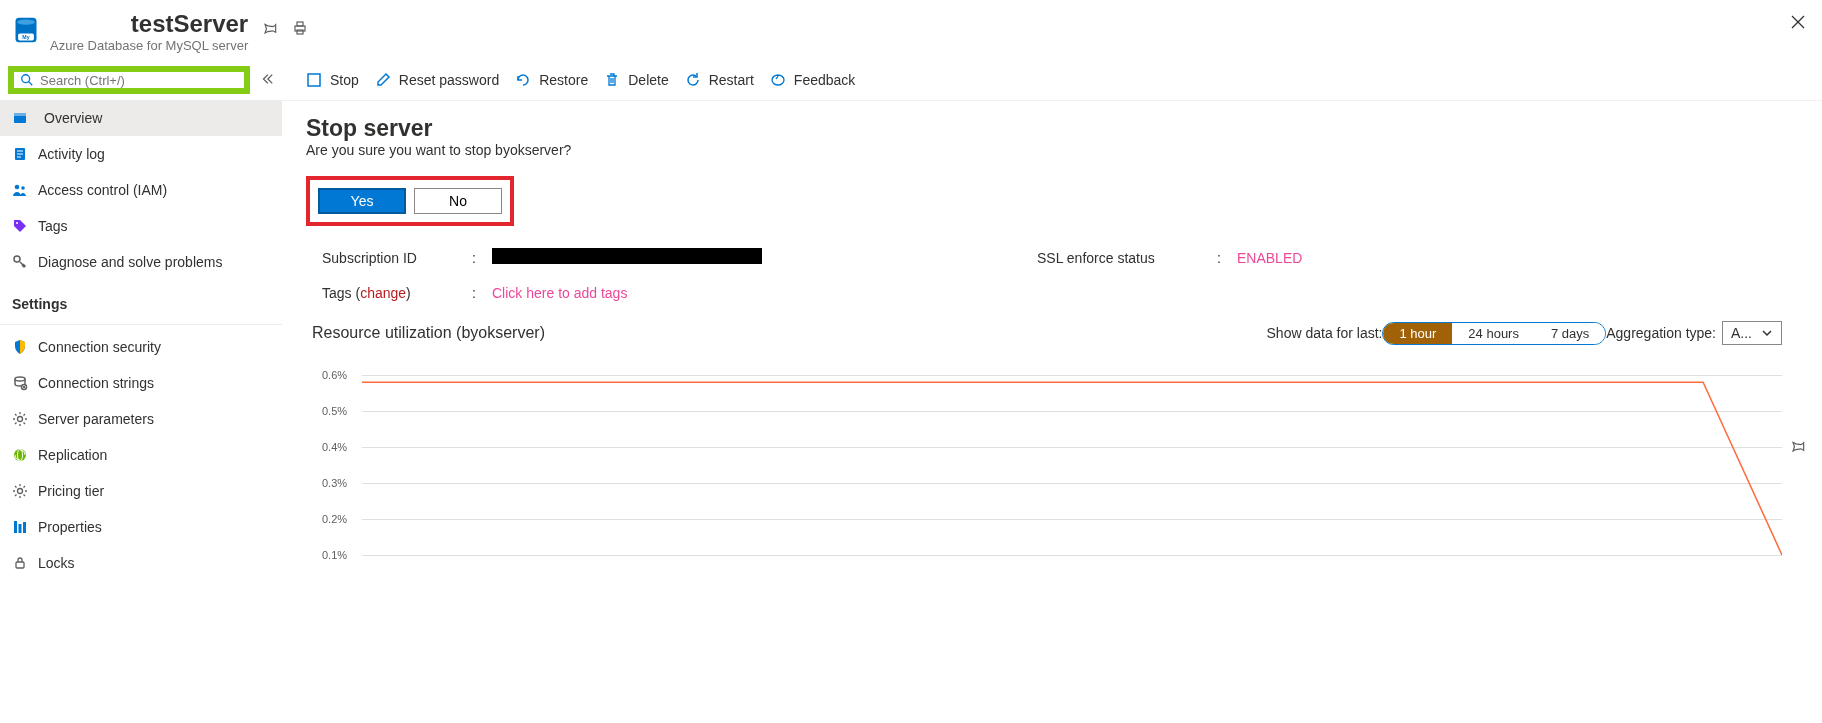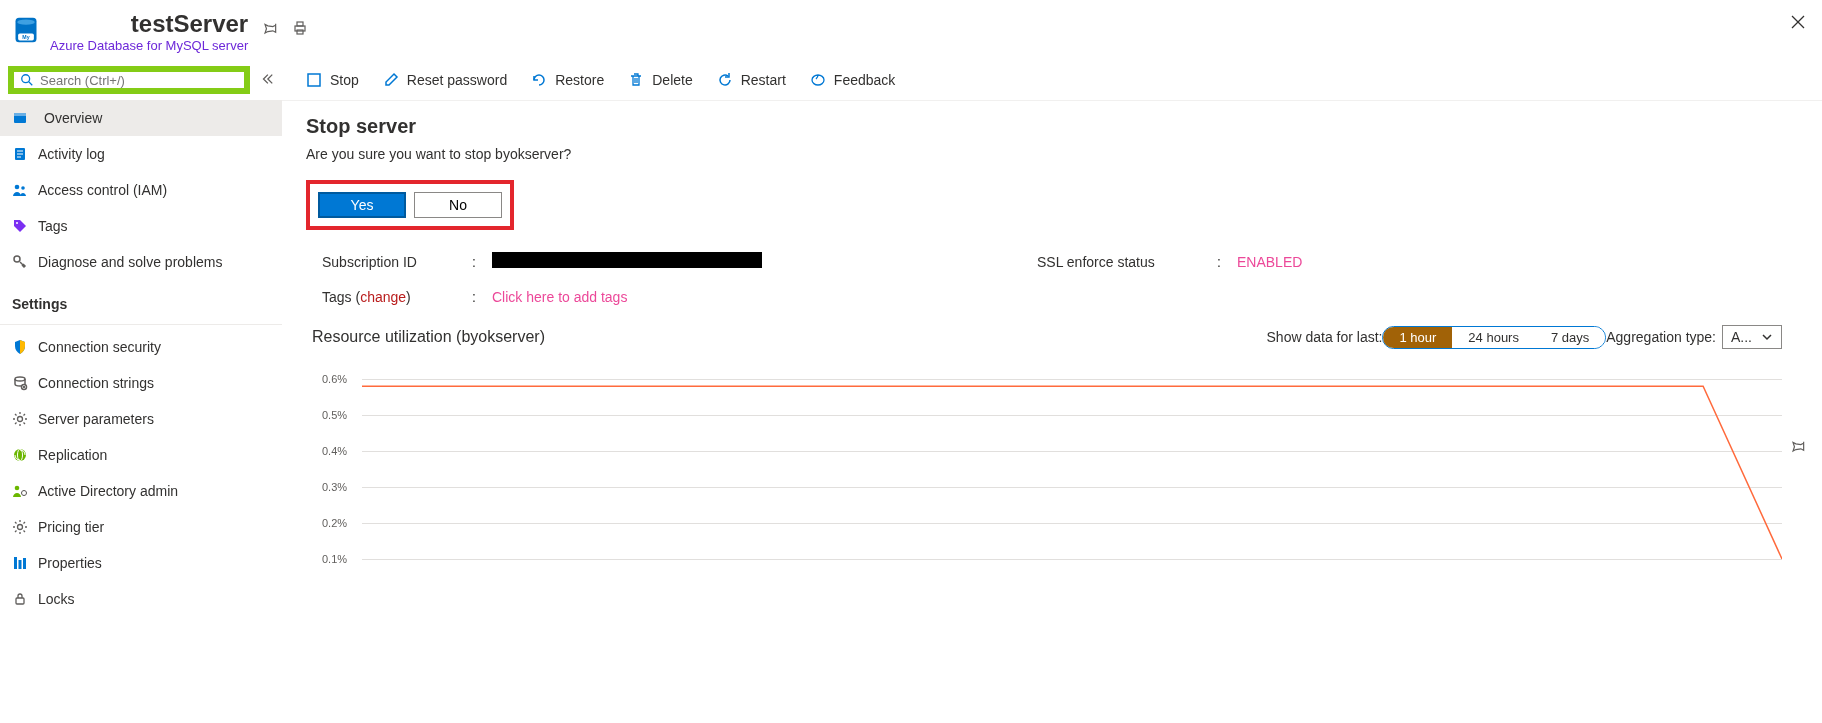--- a/index.html
+++ b/index.html
@@ -28,21 +28,21 @@
     margin-top: 6px;
   }
   .header .title-group .title {
     font-size: 24px;
     font-weight: 600;
     color: #323130;
     display: inline-block;
   }
   .header .title-group .subtitle {
     font-size: 13px;
-    color: #6d28d9;
+    color: #737373;
   }
   .header .title-icons { margin-left: 14px; margin-top: 10px; display: flex; gap: 14px; }
   .header .title-icons svg { width: 16px; height: 16px; }
   .header .close { position: absolute; right: 16px; top: 14px; cursor: pointer; }
   .header .close svg { width: 16px; height: 16px; }
 
   .body-wrap { display: flex; height: calc(100% - 60px); }
 
   .sidebar {
     width: 282px;
@@ -93,34 +93,34 @@
     color: #323130;
   }
   .nav-divider { border-top: 1px solid #edebe9; margin: 4px 0; }
 
   .content { flex: 1; position: relative; overflow: hidden; }
 
   .toolbar {
     display: flex;
     align-items: center;
     padding: 12px 24px;
-    gap: 24px;
+    gap: 16px;
     border-bottom: 1px solid #f1f0ef;
   }
   .toolbar .tb-item {
     display: flex;
     align-items: center;
     gap: 8px;
     cursor: pointer;
     color: #323130;
   }
   .toolbar .tb-item svg { width: 16px; height: 16px; }
 
   .stop-panel { padding: 14px 24px 12px 24px; }
-  .stop-panel h2 { font-size: 20px; font-weight: 600; margin-bottom: 8px; }
+  .stop-panel h2 { font-size: 23px; font-weight: 600; }
   .stop-panel p { font-size: 14px; color: #323130; margin-bottom: 18px; }
 
   .confirm-box {
     display: inline-flex;
     gap: 8px;
     padding: 8px;
     border: 4px solid #e3262d;
   }
   .btn {
     width: 88px;
@@ -310,29 +310,20 @@
       </div>
       <div class="nav-item">
         <svg viewBox="0 0 16 16">
             <circle cx="8" cy="8" r="6" fill="#6bb700"></circle>
             <path d="M3 8c0 3 2 5 5 5M13 8c0-3-2-5-5-5" stroke="#fff" fill="none"></path>
             <ellipse cx="8" cy="8" rx="2.5" ry="6" fill="none" stroke="#fff"></ellipse>
           </svg>
         <span>Replication</span>
       </div>
       <div class="nav-item">
-        <svg viewBox="0 0 16 16">
-            <circle cx="5" cy="5" r="2.3" fill="#6bb700"></circle>
-            <path d="M1 14c0-2 2-4 4-4s4 2 4 4z" fill="#6bb700"></path>
-            <circle cx="12" cy="10" r="2.5" fill="none" stroke="#605e5c"></circle>
-            <path d="M12 7v1M12 12v1M9 10h1M14 10h1" stroke="#605e5c"></path>
-          </svg>
-        <span>Active Directory admin</span>
-      </div>
-      <div class="nav-item">
         <svg viewBox="0 0 16 16" fill="none" stroke="#605e5c" stroke-width="1.3">
             <circle cx="8" cy="8" r="2.5"></circle>
             <path d="M8 1v2M8 13v2M1 8h2M13 8h2M3 3l1.5 1.5M11.5 11.5L13 13M13 3l-1.5 1.5M4.5 11.5L3 13"></path>
           </svg>
         <span>Pricing tier</span>
       </div>
       <div class="nav-item">
         <svg viewBox="0 0 16 16" fill="#0078d4">
             <rect x="2" y="2" width="3" height="12"></rect>
             <rect x="6.5" y="5" width="3" height="9"></rect>

